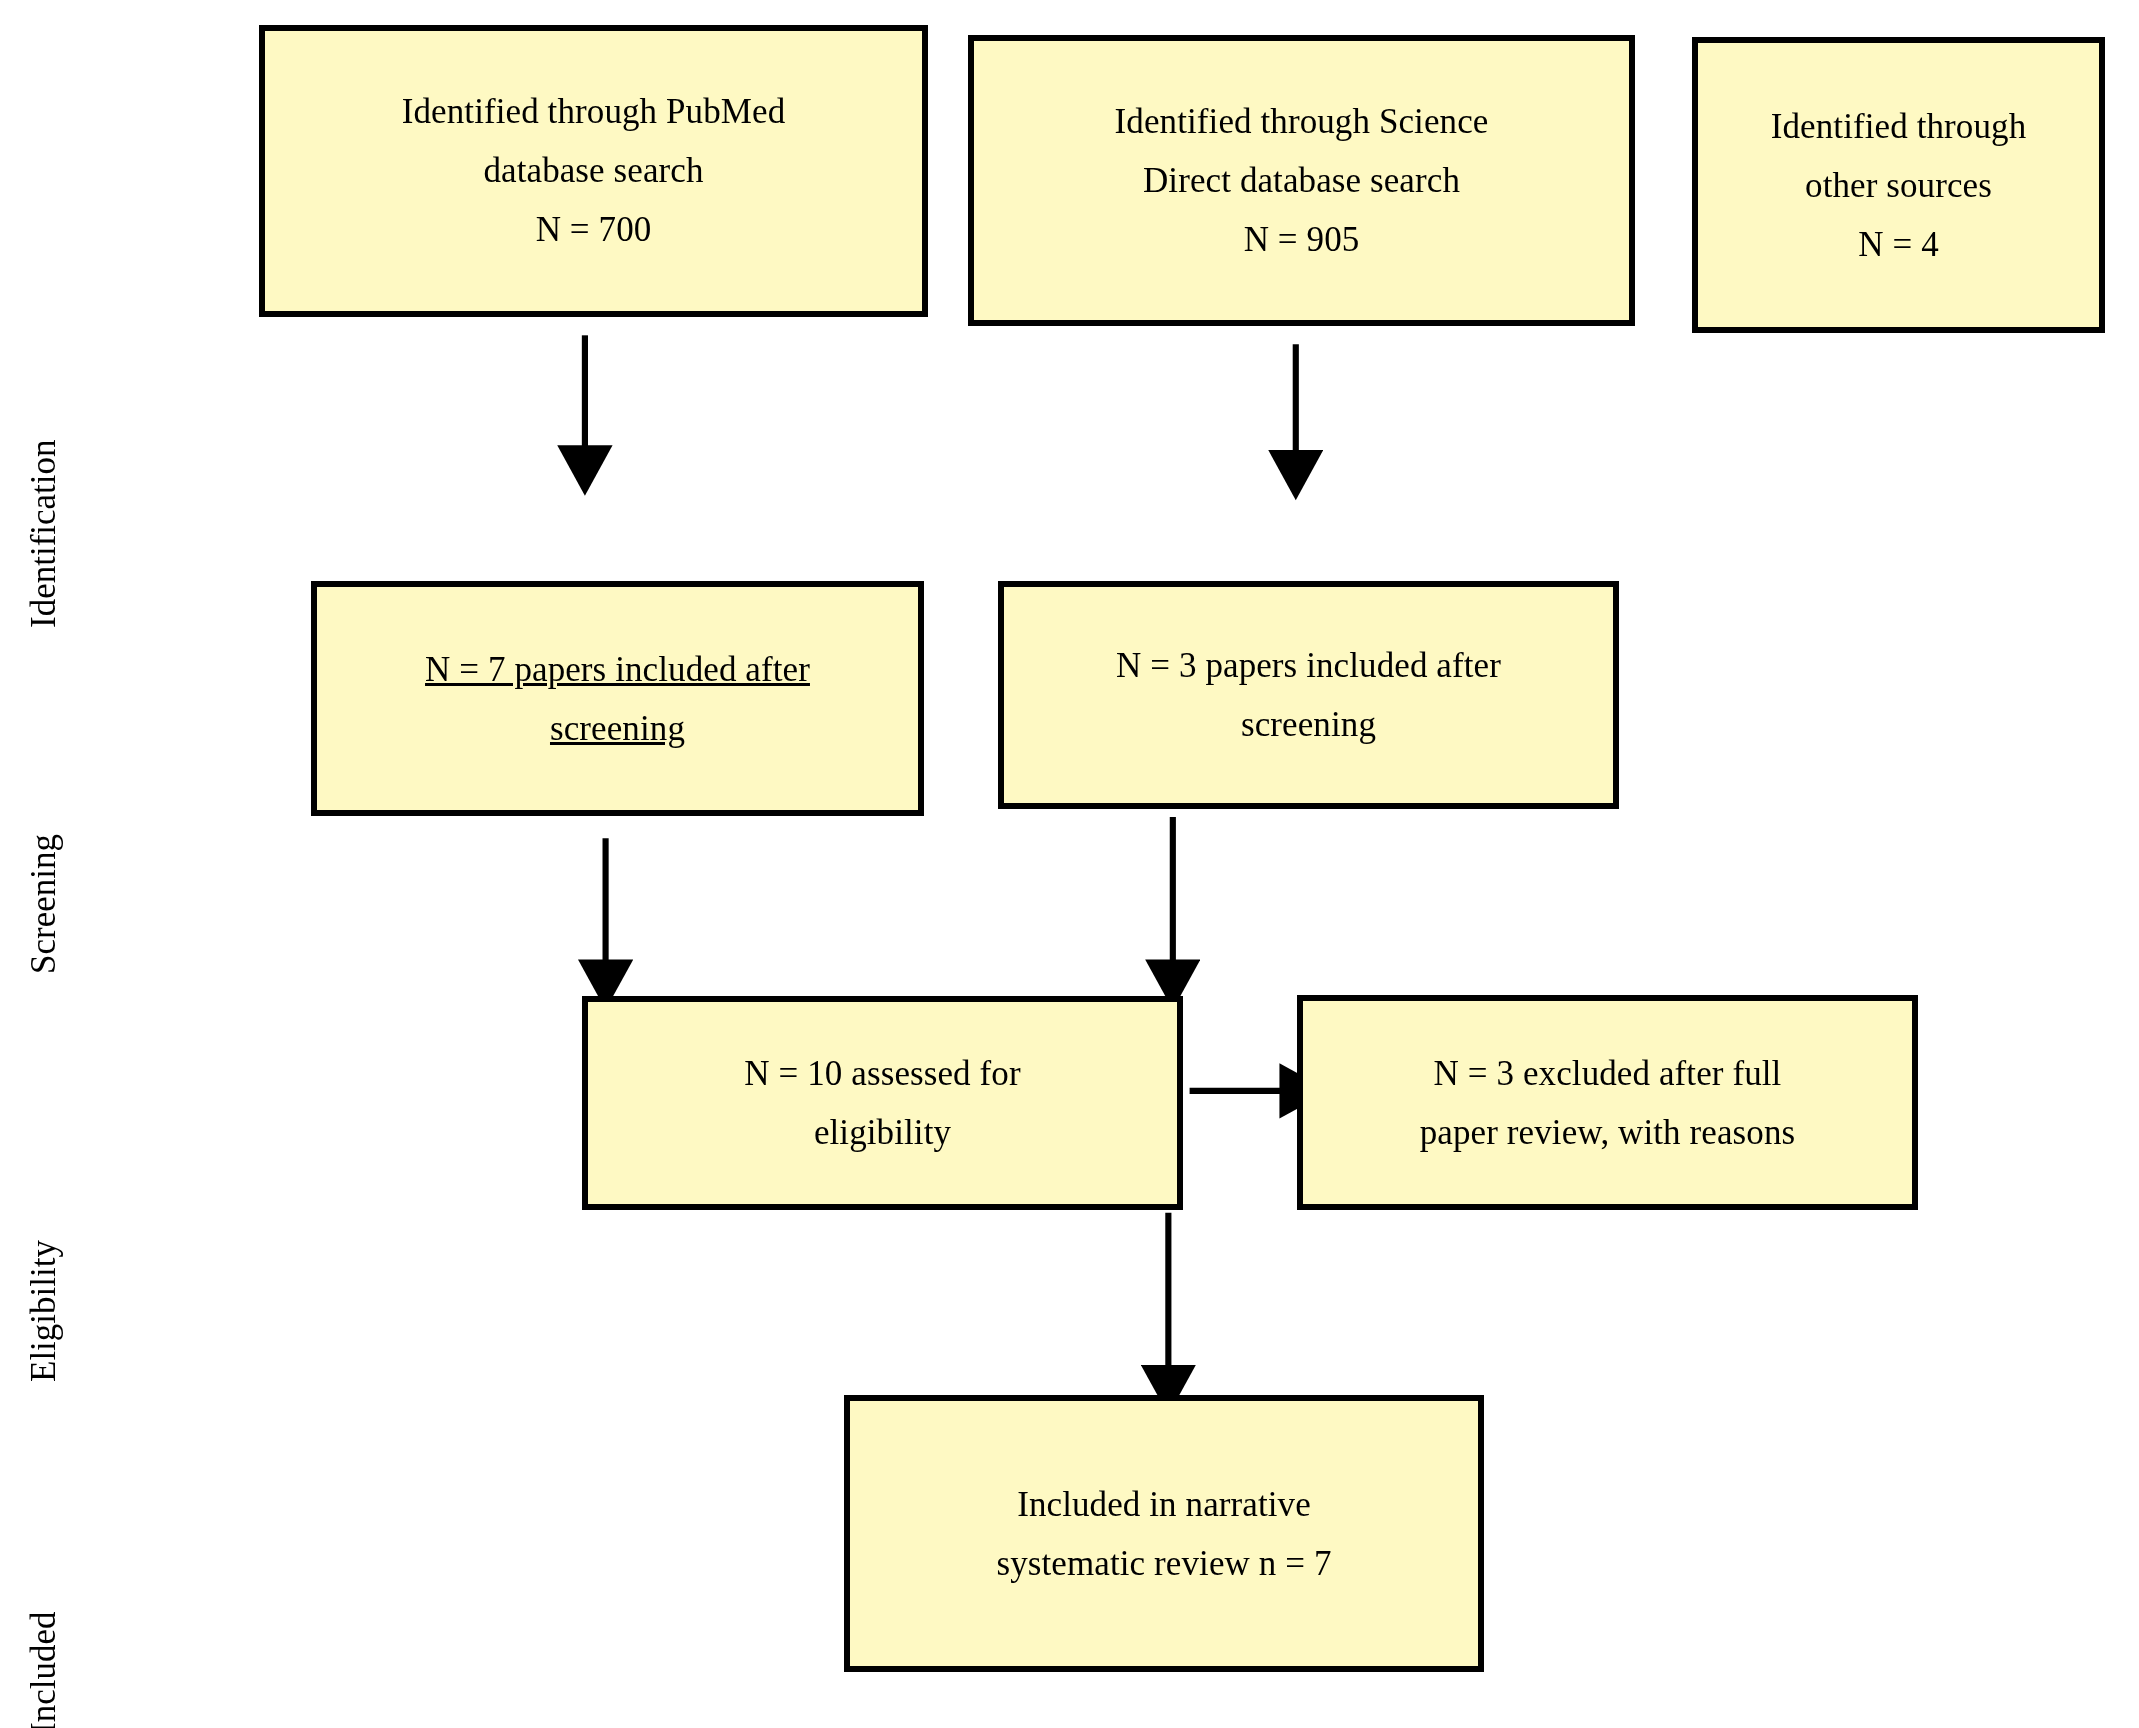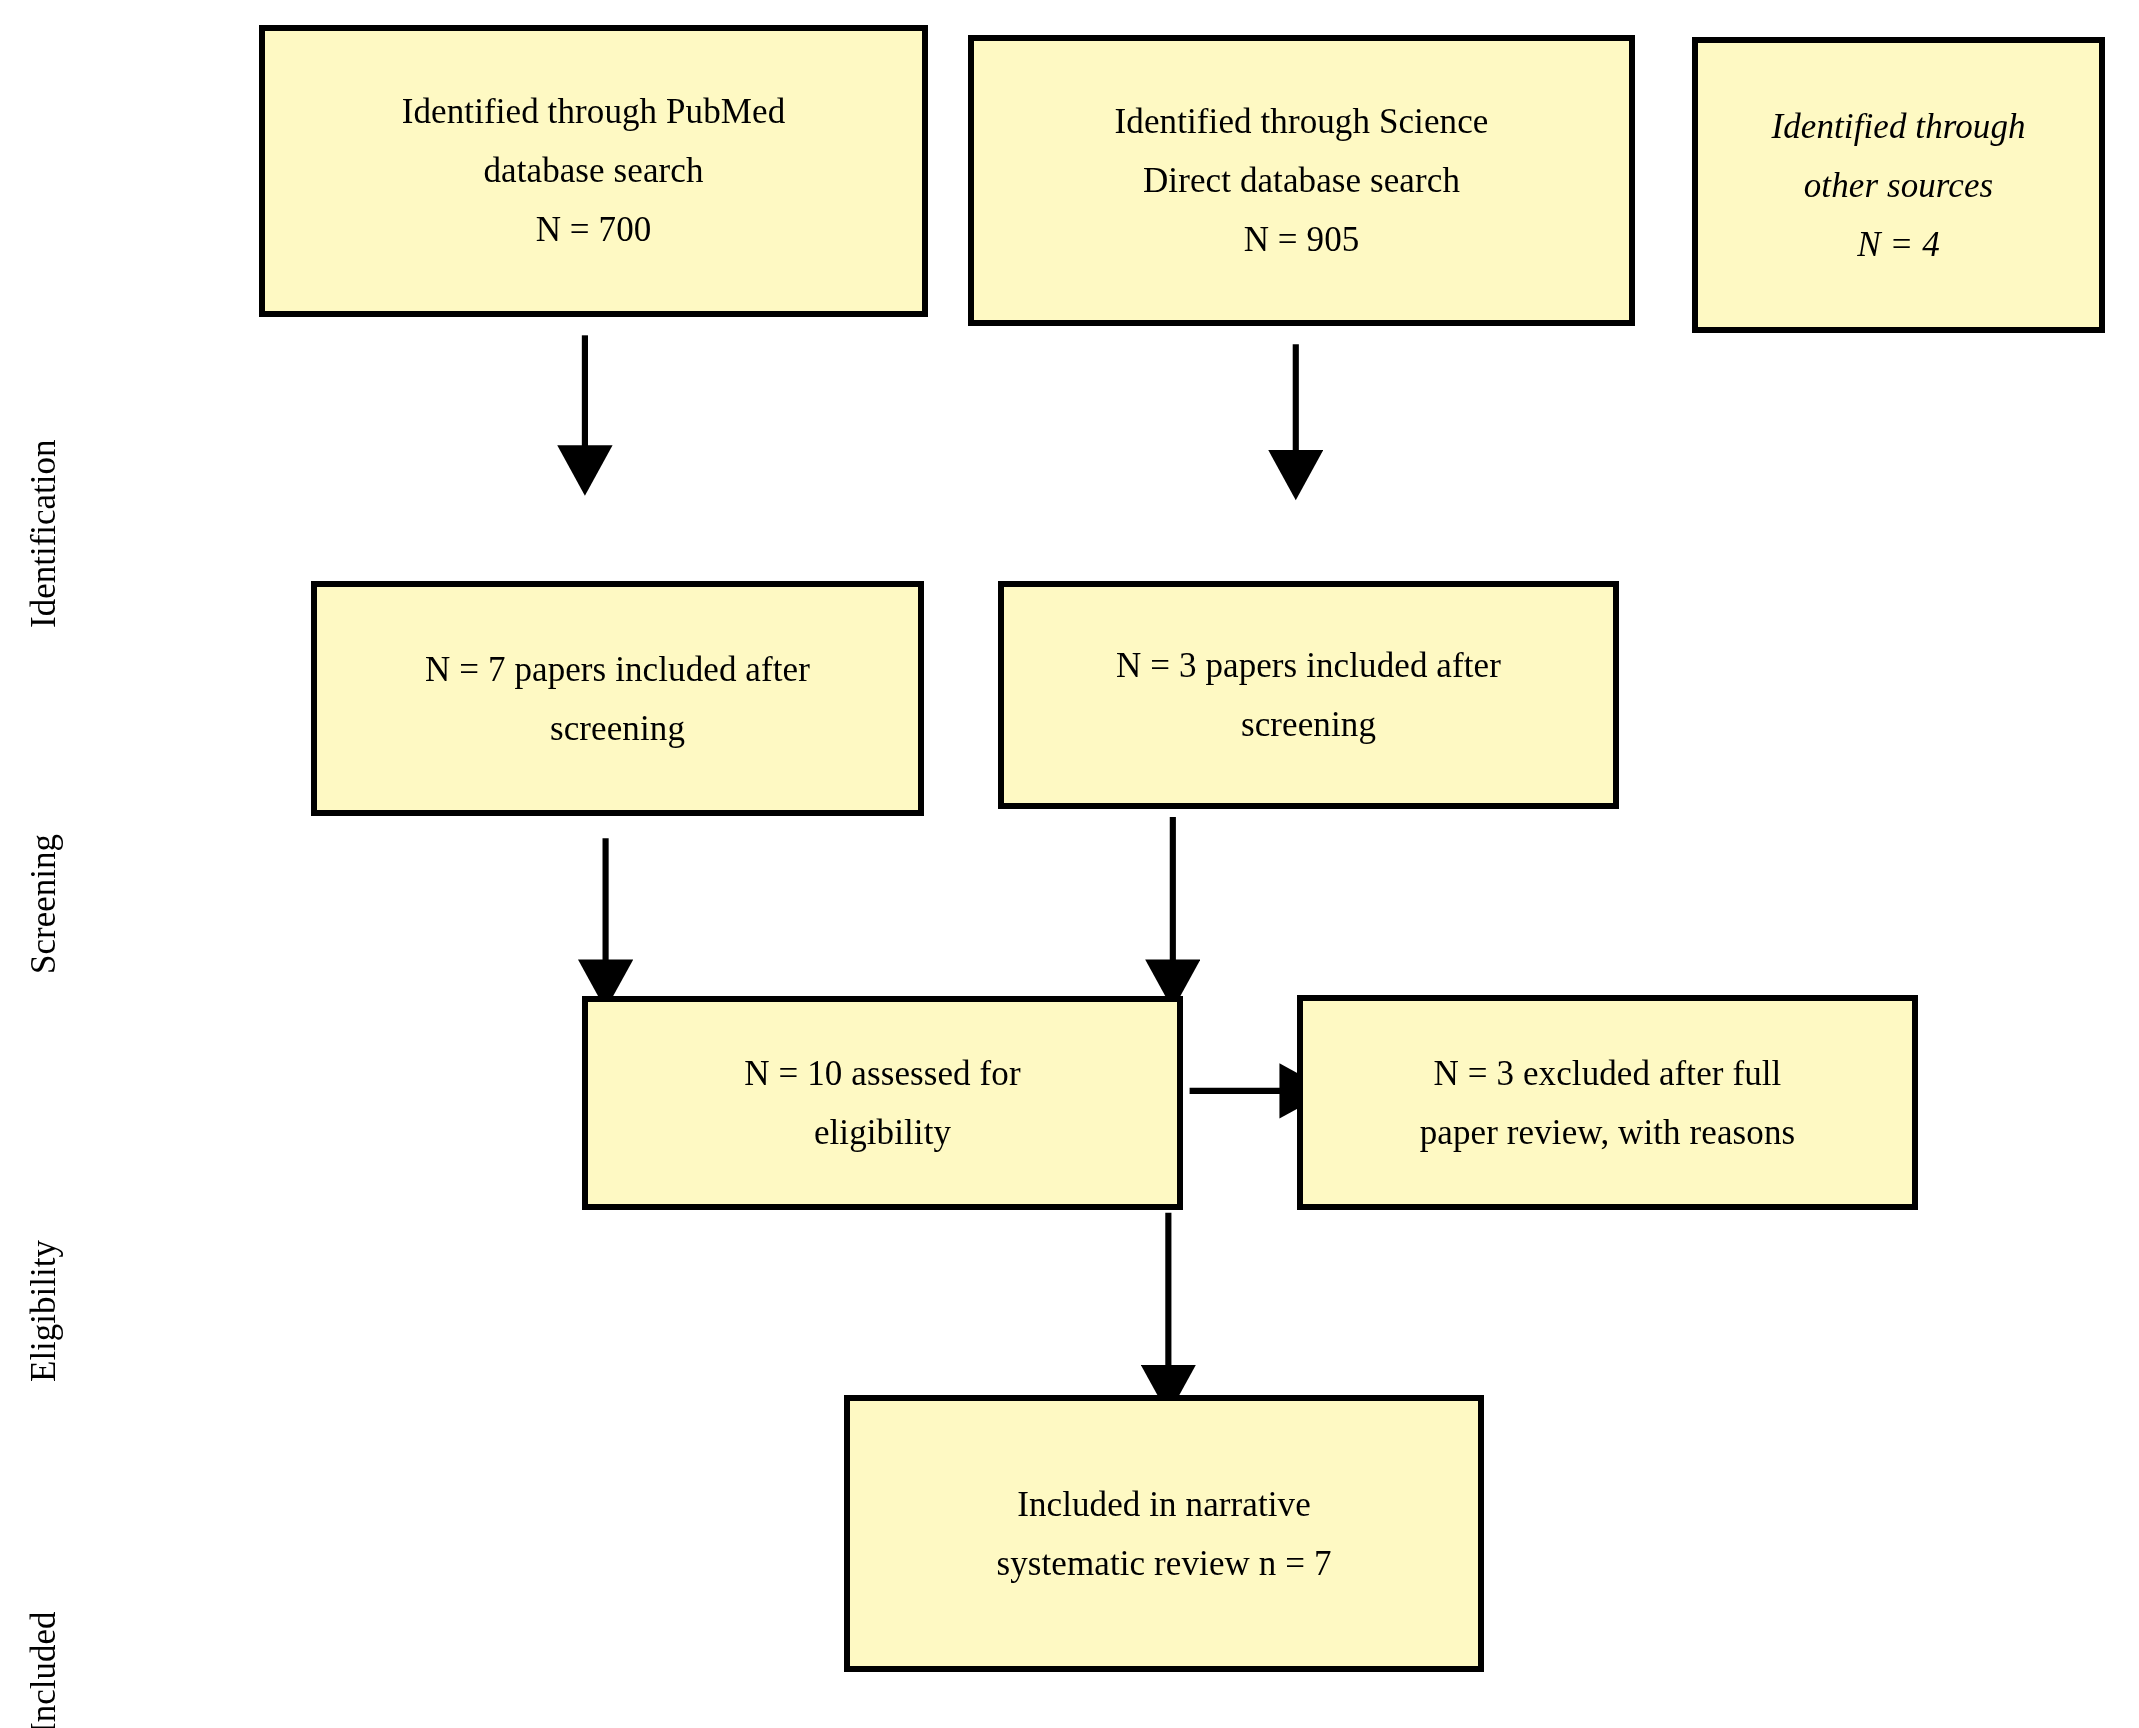--- a/index.html
+++ b/index.html
@@ -94,27 +94,27 @@
     <span class="line">database search</span>
     <span class="line">N = 700</span>
   </div>
 
   <div class="box" style="left:968px; top:35px; width:667px; height:291px;text-align:center;">
     <span class="line">Identified through Science</span>
     <span class="line">Direct database search</span>
     <span class="line">N = 905</span>
   </div>
 
-  <div class="box" style="left:1692px; top:37px; width:413px; height:296px;font-style:italic;">
+  <div class="box" style="left:1692px; top:37px; width:413px; height:296px;">
     <span class="line">Identified through</span>
     <span class="line">other sources</span>
     <span class="line">N = 4</span>
   </div>
 
-  <div class="box" style="left:311px; top:581px; width:613px; height:235px;">
+  <div class="box" style="left:311px; top:581px; width:613px; height:235px;text-decoration:underline;">
     <span class="line">N = 7 papers included after</span>
     <span class="line">screening</span>
   </div>
 
   <div class="box" style="left:998px; top:581px; width:621px; height:228px;">
     <span class="line">N = 3 papers included after</span>
     <span class="line">screening</span>
   </div>
 
   <div class="box" style="left:582px; top:996px; width:601px; height:214px;">

